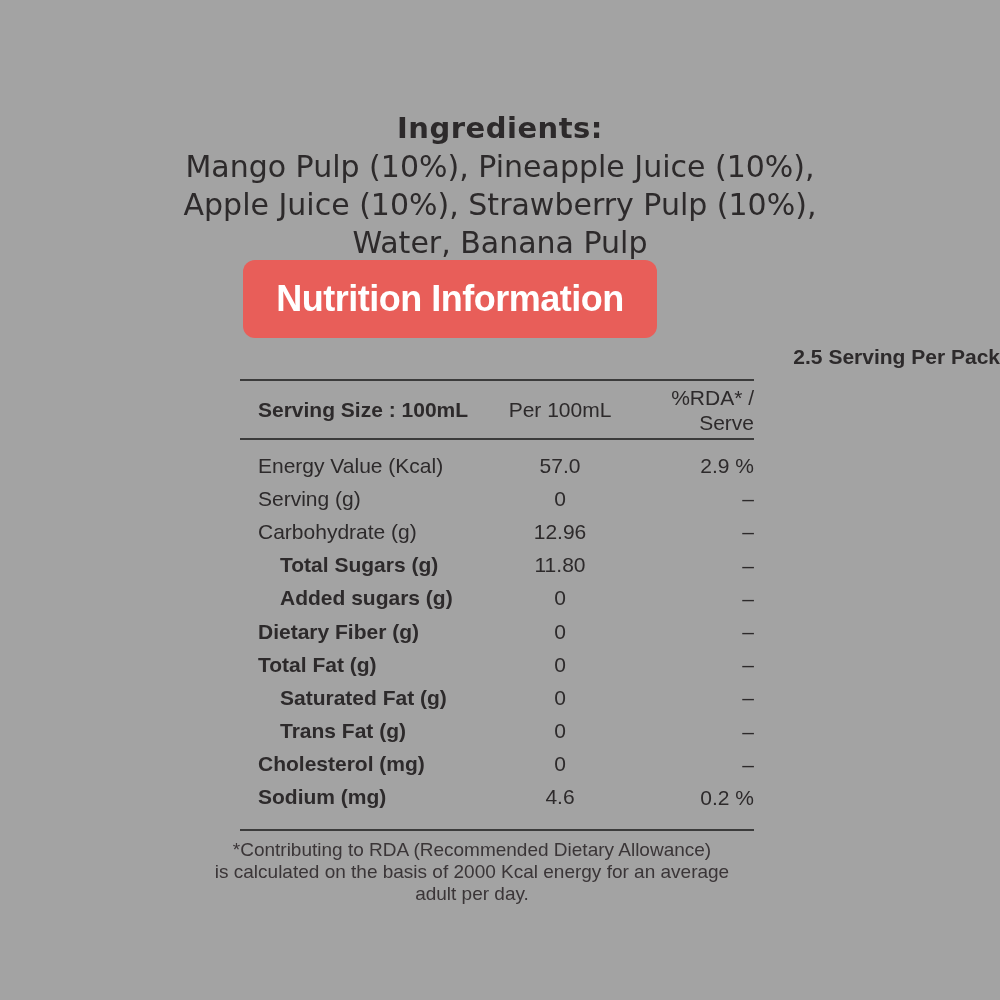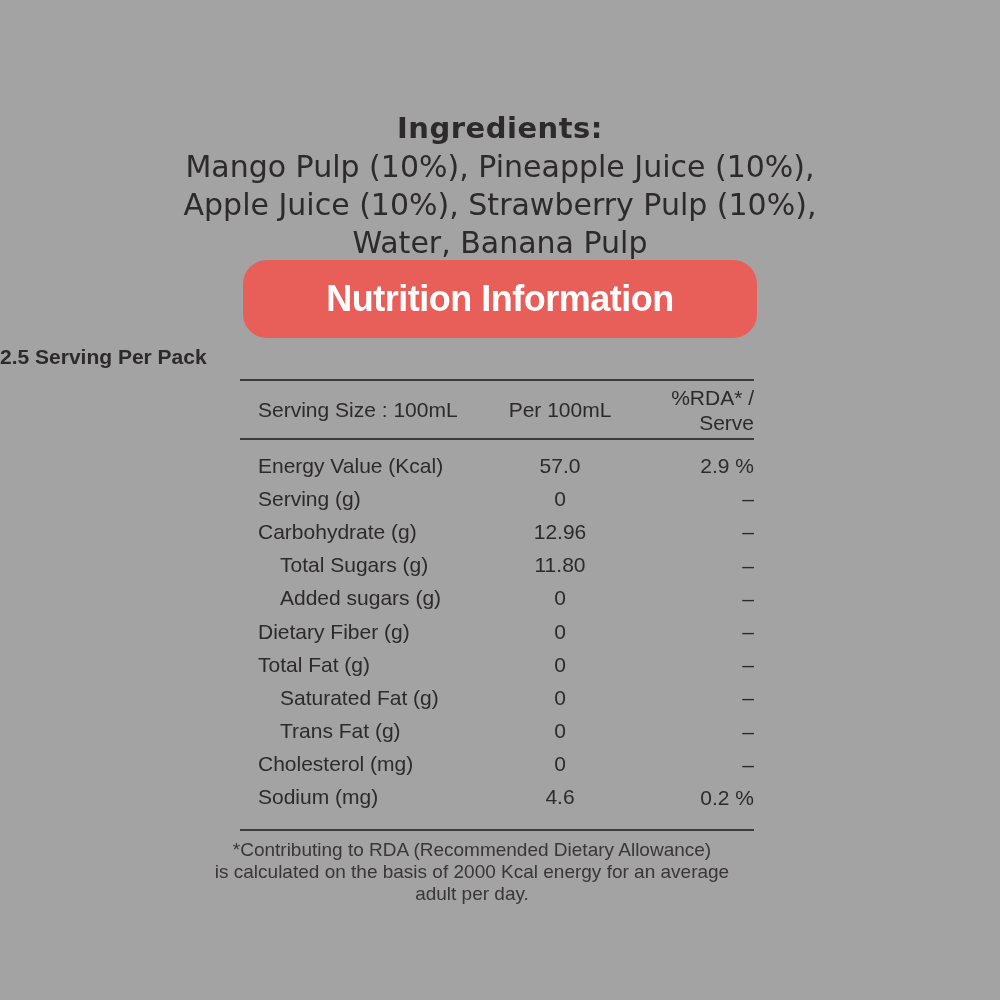--- a/index.html
+++ b/index.html
@@ -34,43 +34,43 @@
     font-weight: 400;
     line-height: 38px;
     white-space: nowrap;
   }
 
   
   .banner {
     position: absolute;
     left: 243px;
     top: 260px;
-    width: 514px;
+    width: 414px;
     height: 78px;
     background: #e85e59;
-    border-radius: 24px;
+    border-radius: 12px;
     display: flex;
     align-items: center;
     justify-content: center;
   }
   .banner-title {
     color: #ffffff;
     font-size: 36px;
     font-weight: 700;
     letter-spacing: -0.5px;
     white-space: nowrap;
   }
 
   
   .serving-info {
     position: absolute;
     top: 345px;
     left: 0;
     width: 1000px;
-    text-align: left;
+    text-align: right;
     font-size: 21px;
     font-weight: 600;
   }
 
   
   .nutri-table {
     position: absolute;
     left: 240px;
     top: 379px;
     width: 514px;
@@ -78,21 +78,21 @@
   .rule {
     height: 2px;
     background: #3b3b3b;
   }
   .header-row {
     display: flex;
     align-items: center;
     height: 57px;
     font-size: 21px;
   }
-  .col-label { flex: 1; padding-left: 18px; }
+  .col-label { flex: 1; padding-left: 18px; font-weight: bold; }
   .col-value { width: 140px; text-align: center; }
   .col-rda   { width: 124px; text-align: right; line-height: 25px; }
   .body-rows { padding-top: 9px; }
   .nrow {
     display: flex;
     align-items: center;
     height: 33.2px;
     font-size: 21px;
   }
   .nrow .col-label { padding-left: 18px; }

